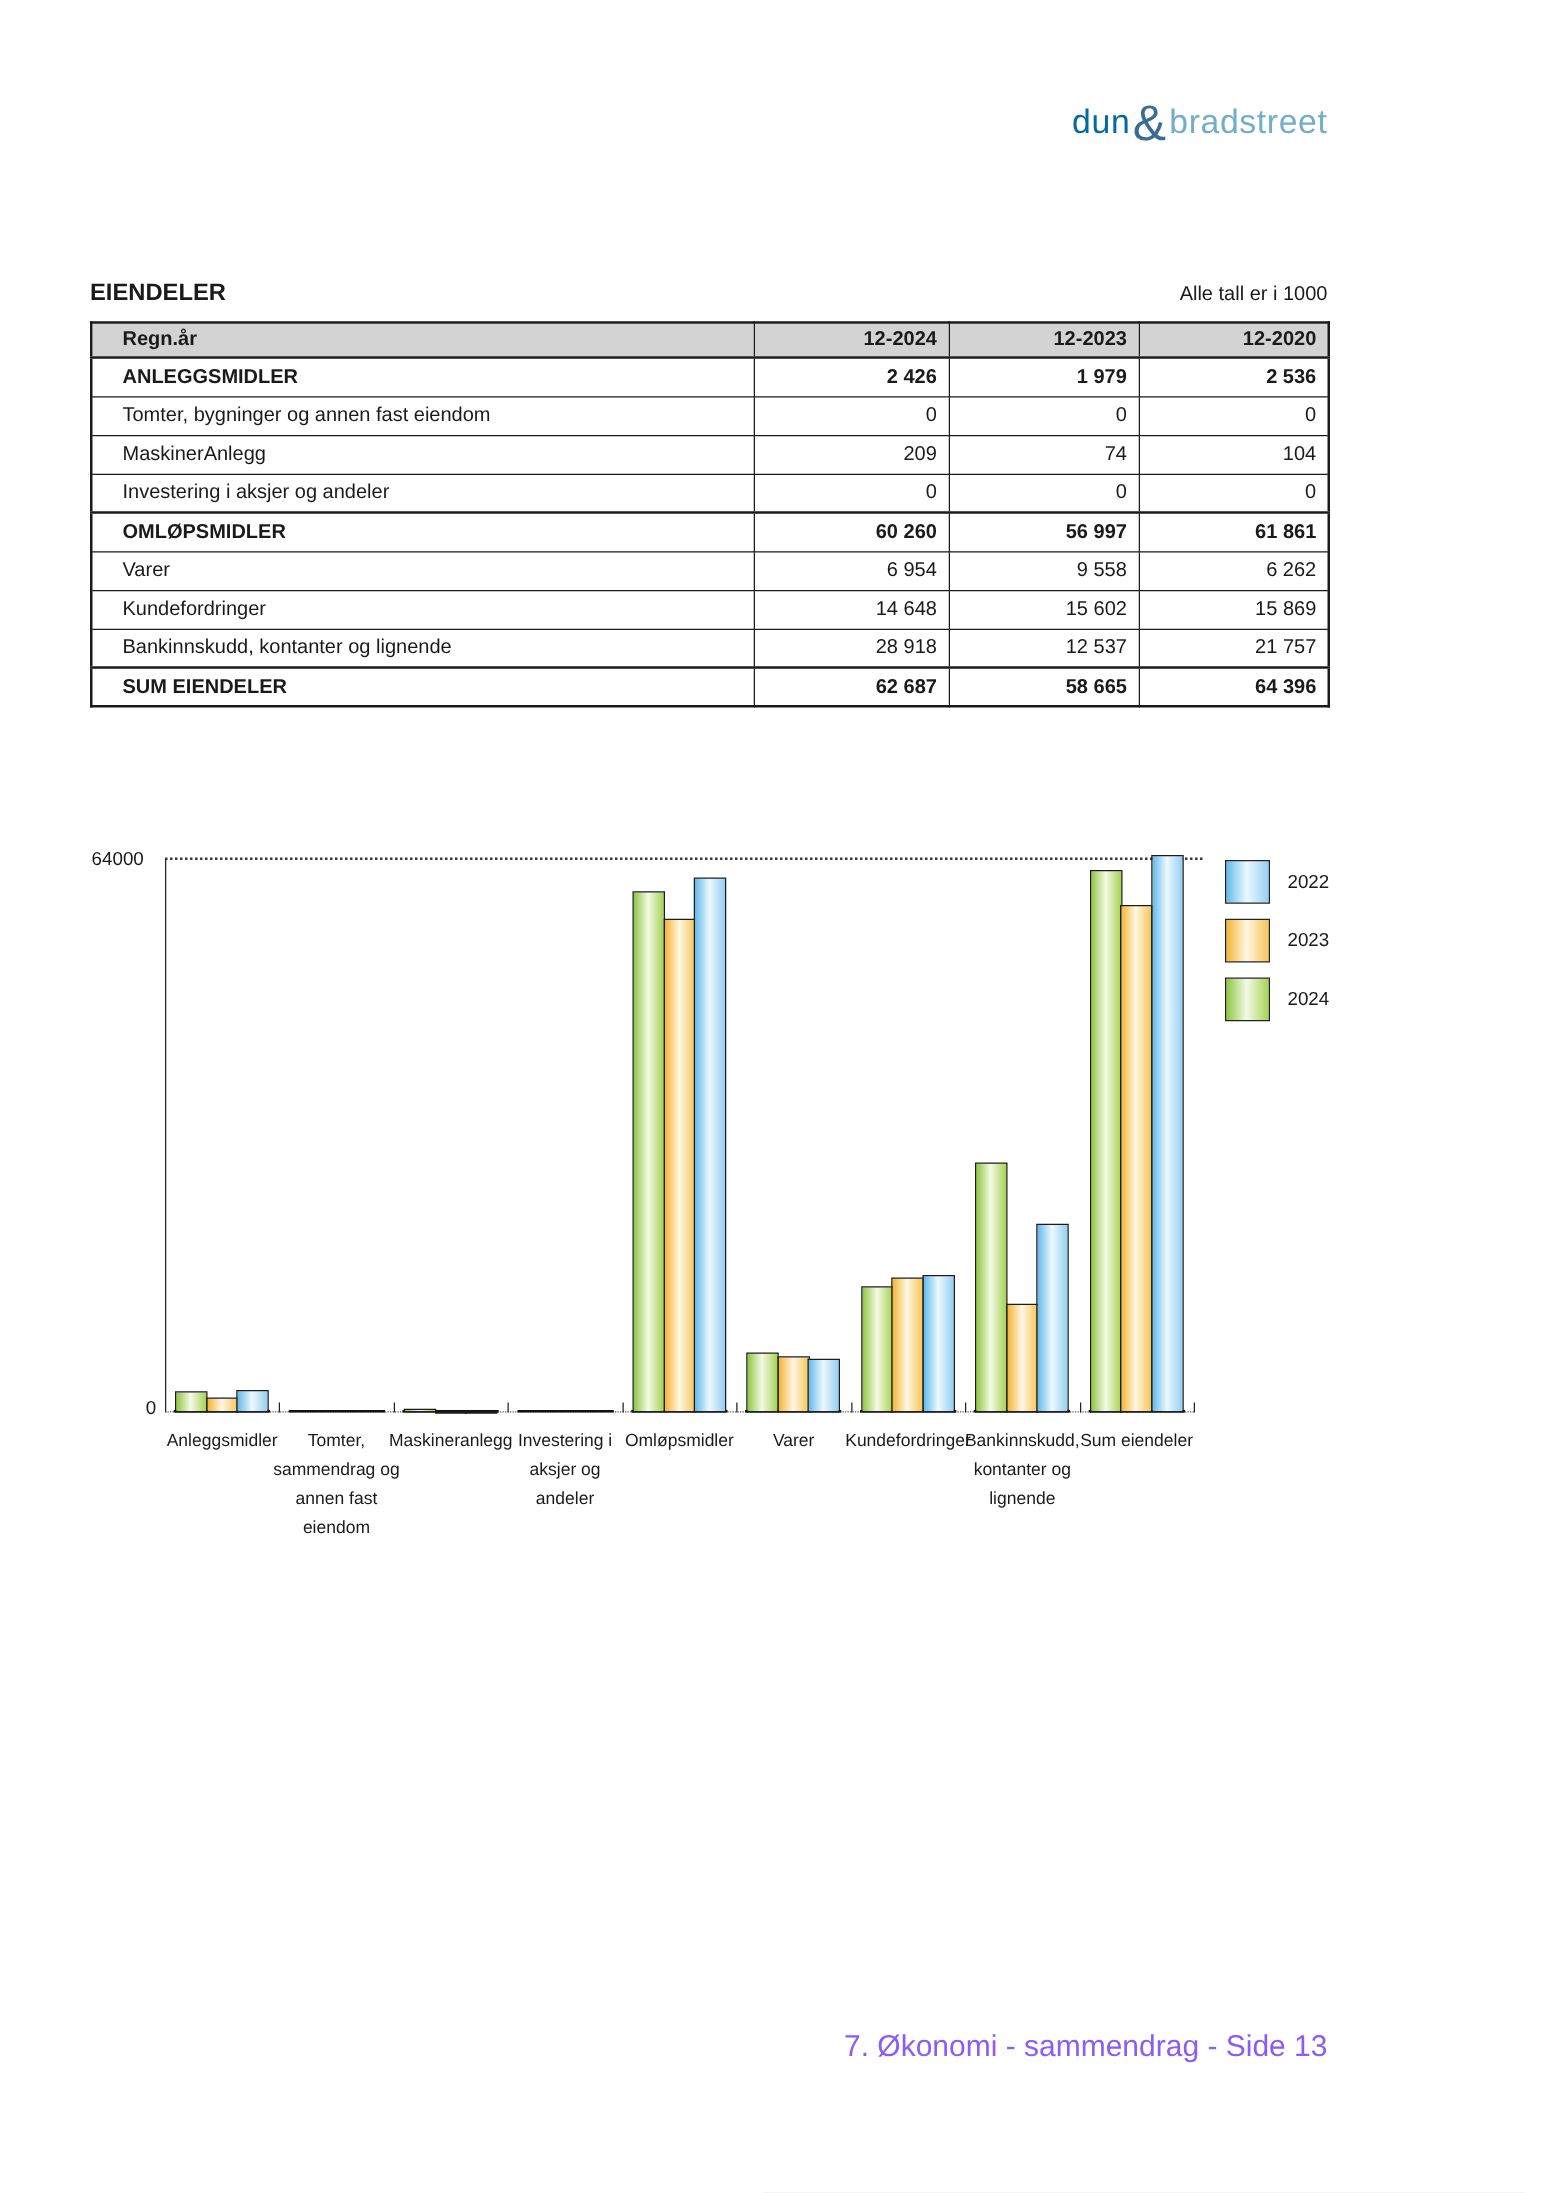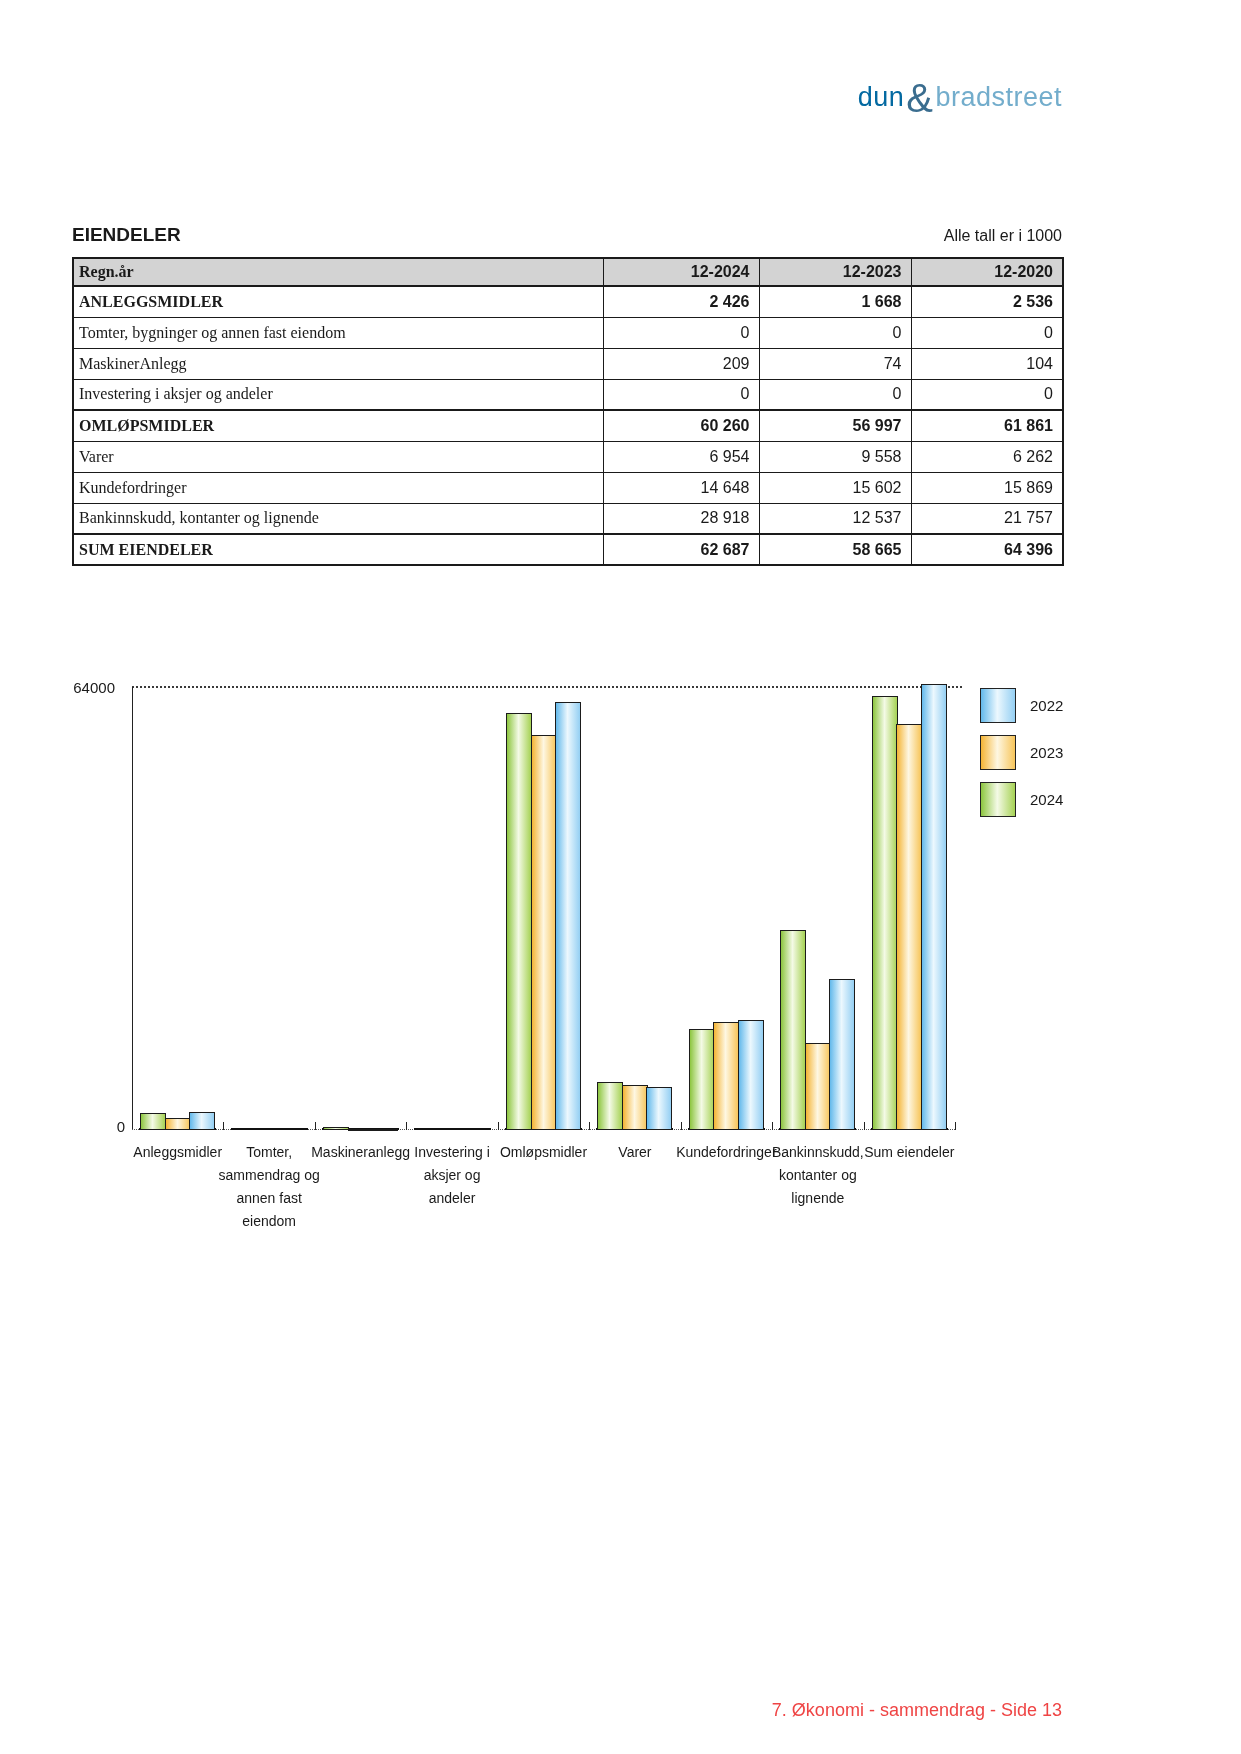--- a/index.html
+++ b/index.html
@@ -27,34 +27,34 @@
   table.fin th,table.fin td{
     border:1.5px solid #1a1a1a;
     padding:0;
     vertical-align:middle;
     overflow:hidden;white-space:nowrap;
   }
   table.fin{border:2px solid #1a1a1a;}
   table.fin thead tr{height:28px;}
   table.fin tbody tr{height:31px;}
   table.fin thead th{background:#d3d3d3;font-weight:700;text-align:left;}
-  table.fin .lbl{padding-left:5px;text-align:left;font-family:Liberation Serif, serif;}
+  table.fin .lbl{padding-left:24px;text-align:left;}
   table.fin .num{padding-right:9px;text-align:right;}
   table.fin thead th.num{padding-right:9px;text-align:right;}
   table.fin tr.section td{font-weight:700;border-top-width:2px;}
   
   .chart{position:absolute;left:0;top:0;width:1241px;height:1754px;pointer-events:none;}
   .chart *{position:absolute;}
   .ytick{font-size:15px;color:#1a1a1a;text-align:right;width:85px;}
   .cat{font-size:14px;line-height:23px;text-align:center;white-space:pre-line;color:#1a1a1a;}
   .bar{box-sizing:border-box;border:1.5px solid #1b1b1b;}
   .swatch{box-sizing:border-box;border:1.5px solid #222;width:36px;height:35px;}
   .legend-label{font-size:15px;color:#1a1a1a;}
   
-  .footer{position:absolute;right:179px;top:1700px;font-size:18px;color:#ef4444;}
+  .footer{position:absolute;right:179px;top:1624px;font-size:24px;color:#8b5cf6;}
 </style>
 </head>
 <body>
 
 <div class="page">
 
   <div class="logo">
     <span class="dun" style="color: #0369a1;">dun</span>
     <span class="amp" style="color: rgb(58, 109, 143);">&amp;</span>
     <span class="brad" style="color: rgb(115, 173, 204);">bradstreet</span>
@@ -75,21 +75,21 @@
         <th class="lbl">Regn.år</th>
         <th class="num">12-2024</th>
         <th class="num">12-2023</th>
         <th class="num">12-2020</th>
       </tr>
     </thead>
     <tbody>
         <tr class="section">
           <td class="lbl">ANLEGGSMIDLER</td>
           <td class="num">2 426</td>
-          <td class="num">1 668</td>
+          <td class="num">1 979</td>
           <td class="num">2 536</td>
         </tr>
         <tr>
           <td class="lbl">Tomter, bygninger og annen fast eiendom</td>
           <td class="num">0</td>
           <td class="num">0</td>
           <td class="num">0</td>
         </tr>
         <tr>
           <td class="lbl">MaskinerAnlegg</td>

